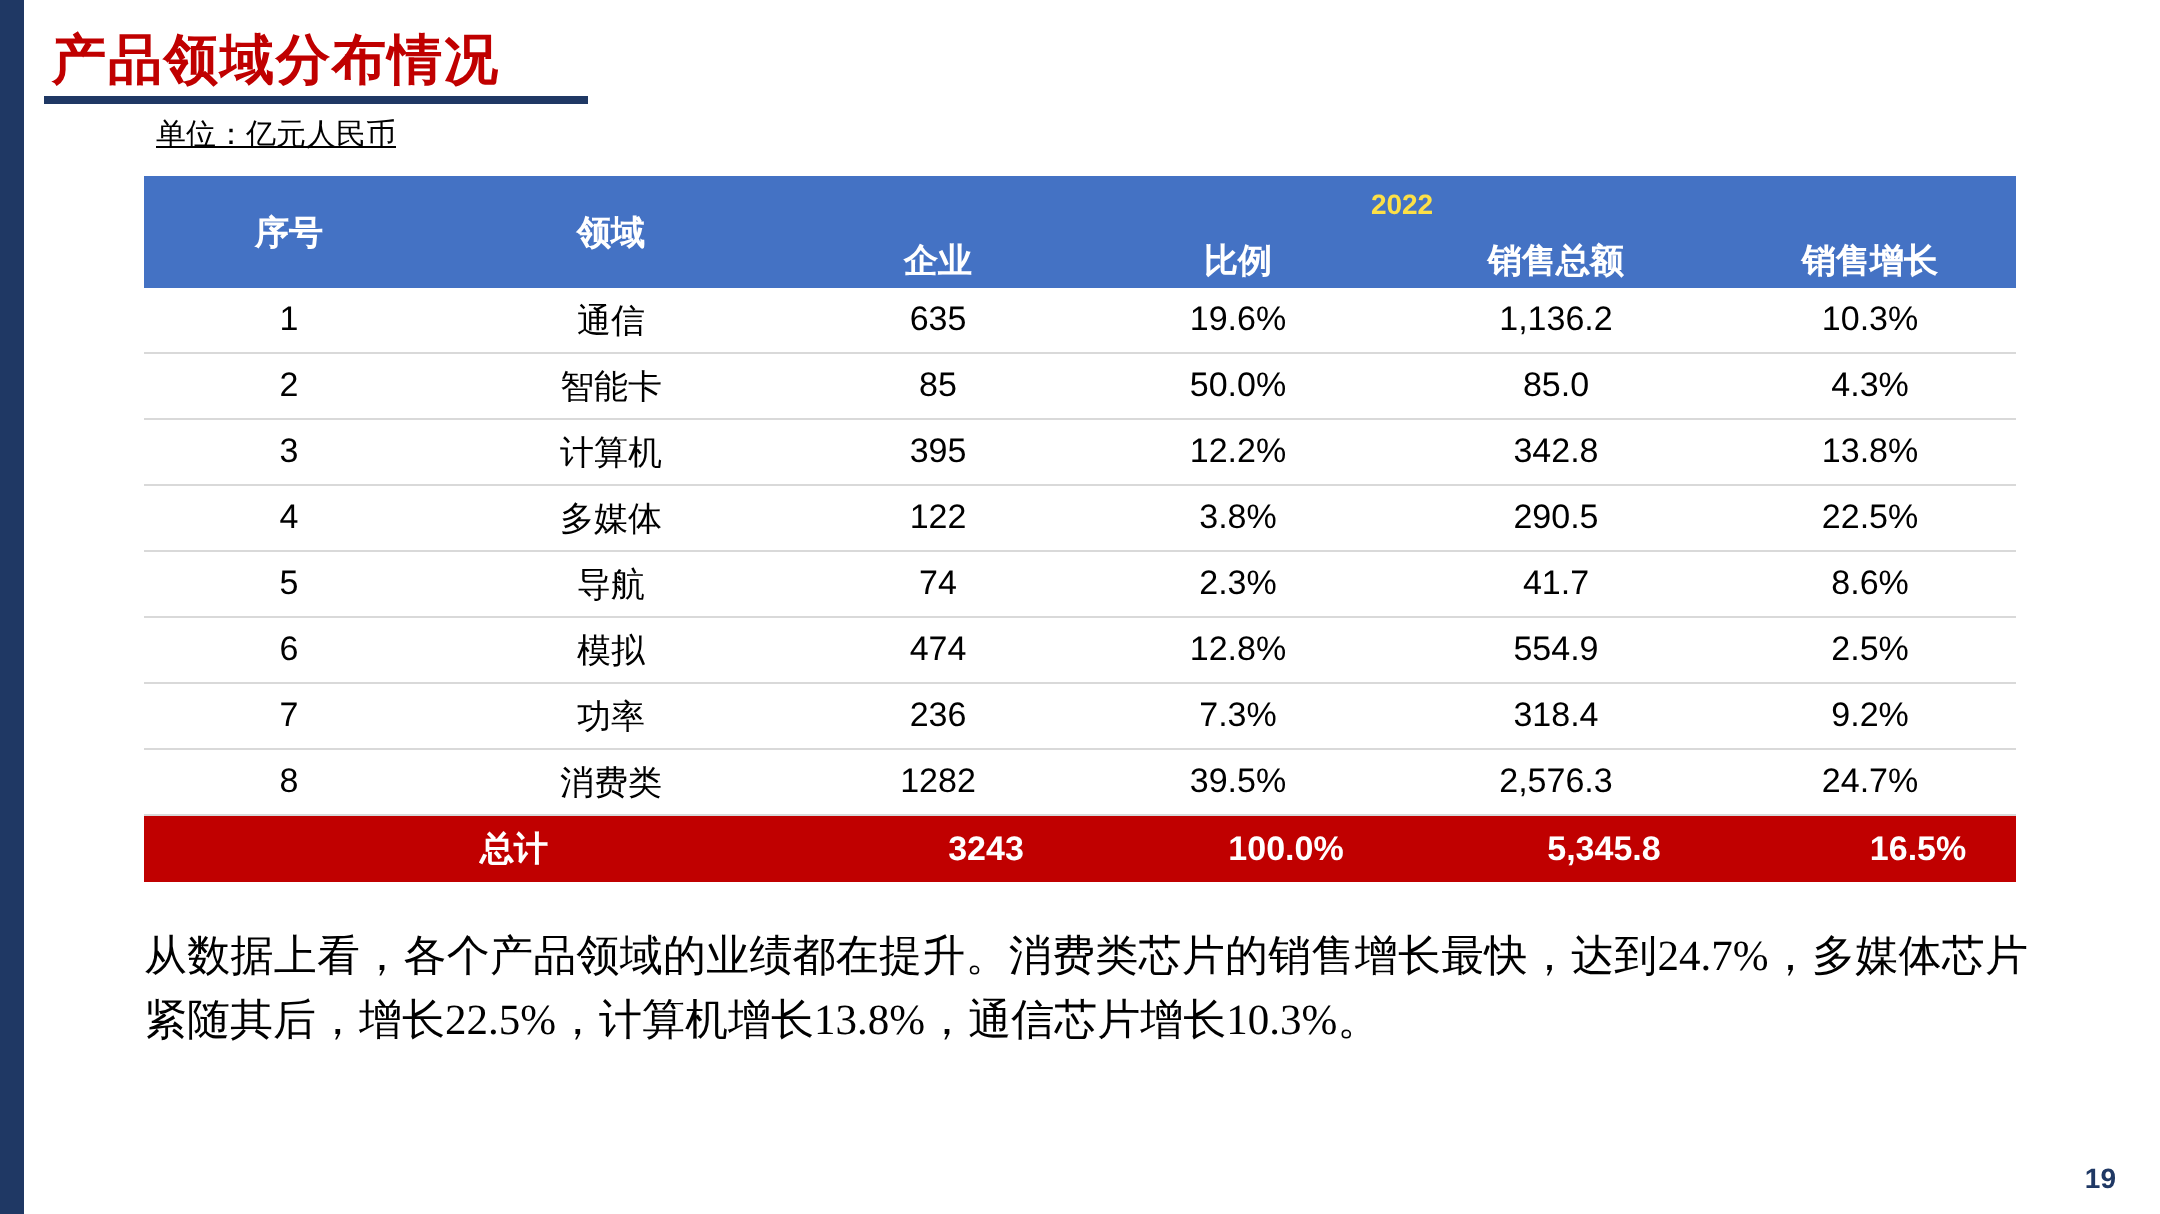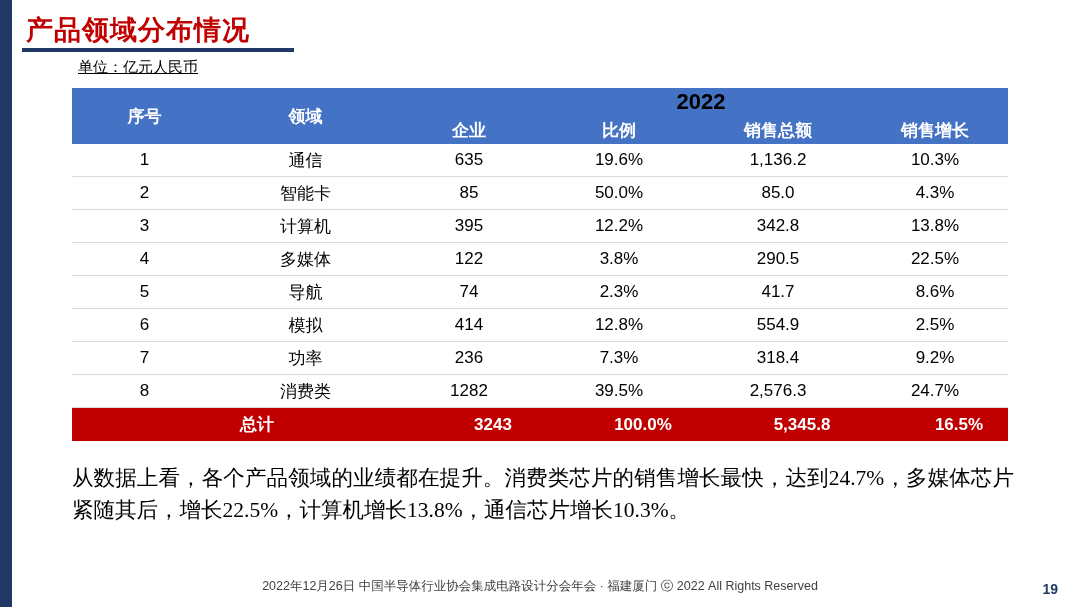--- a/index.html
+++ b/index.html
@@ -87,23 +87,23 @@
     color: #ffffff;
     font-weight: bold;
     font-size: 17px;
     text-align: center;
     height: 28px;
     vertical-align: middle;
     border: none;
   }
   .hdr-year {
     background: #4472c4;
-    color: #000000;
-    font-weight: bold;
-    font-size: 22px;
+    color: #fde047;
+    font-weight: bold;
+    font-size: 14px;
     text-align: center;
     height: 28px;
     vertical-align: middle;
   }
   tr.body-row td {
     height: 32px;
     font-size: 17px;
     color: #000000;
     text-align: center;
     vertical-align: middle;
@@ -226,21 +226,21 @@
         <td>5</td>
         <td>导航</td>
         <td>74</td>
         <td>2.3%</td>
         <td>41.7</td>
         <td>8.6%</td>
       </tr>
       <tr class="body-row">
         <td>6</td>
         <td>模拟</td>
-        <td>414</td>
+        <td>474</td>
         <td>12.8%</td>
         <td>554.9</td>
         <td>2.5%</td>
       </tr>
       <tr class="body-row">
         <td>7</td>
         <td>功率</td>
         <td>236</td>
         <td>7.3%</td>
         <td>318.4</td>
@@ -259,16 +259,15 @@
         <td>3243</td>
         <td>100.0%</td>
         <td>5,345.8</td>
         <td>16.5%</td>
       </tr>
     </tbody>
   </table>
 
   <div class="paragraph">从数据上看，各个产品领域的业绩都在提升。消费类芯片的销售增长最快，达到24.7%，多媒体芯片紧随其后，增长22.5%，计算机增长13.8%，通信芯片增长10.3%。</div>
 
-  <div class="footer">2022年12月26日 中国半导体行业协会集成电路设计分会年会 · 福建厦门 ⓒ 2022 All Rights Reserved</div>
   <div class="page-number">19</div>
 
 </div>
 
 </body></html>

